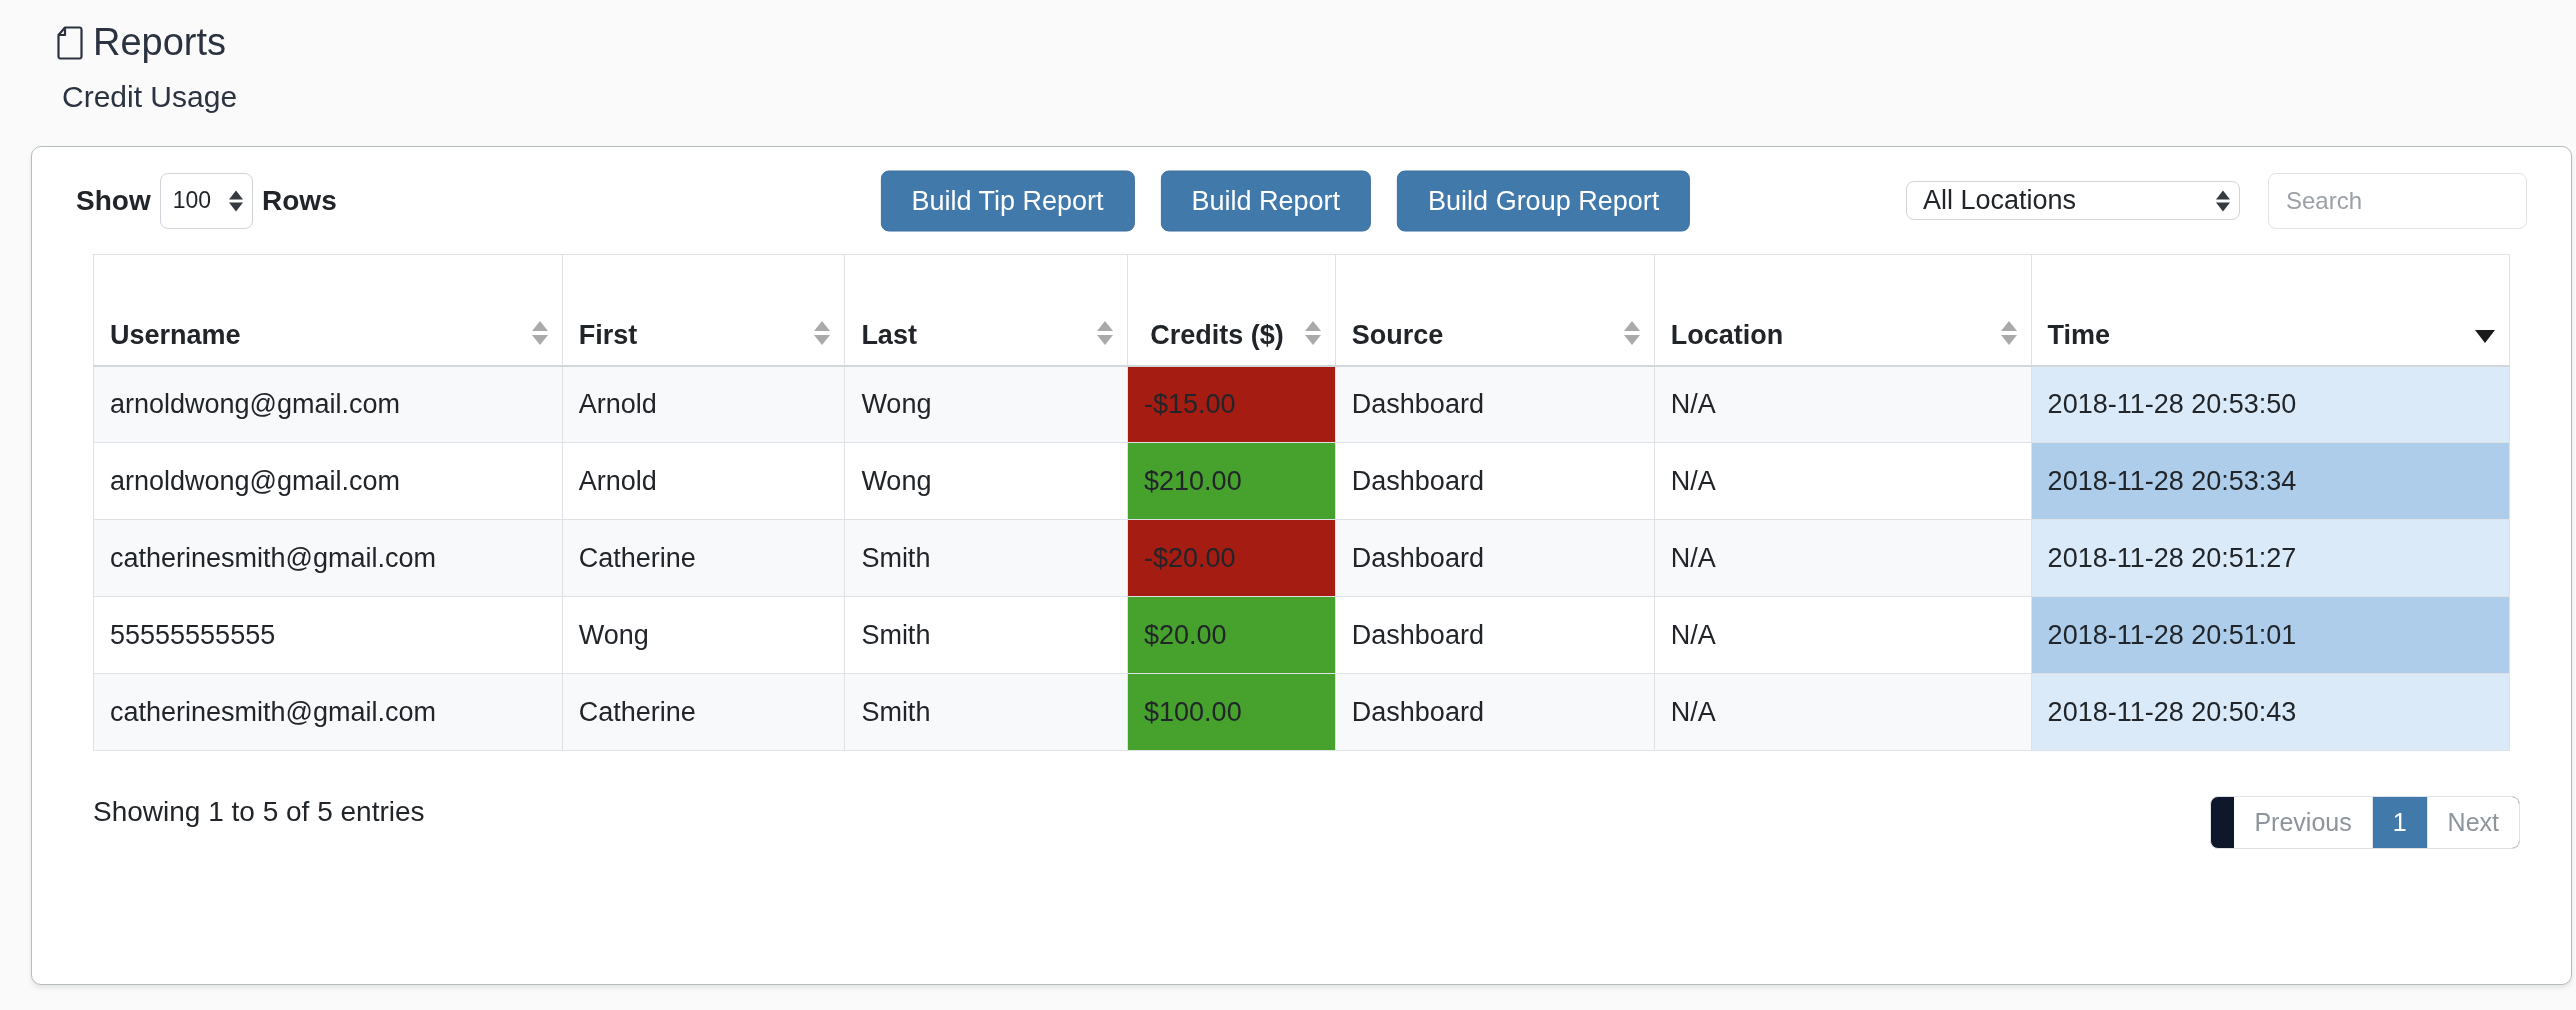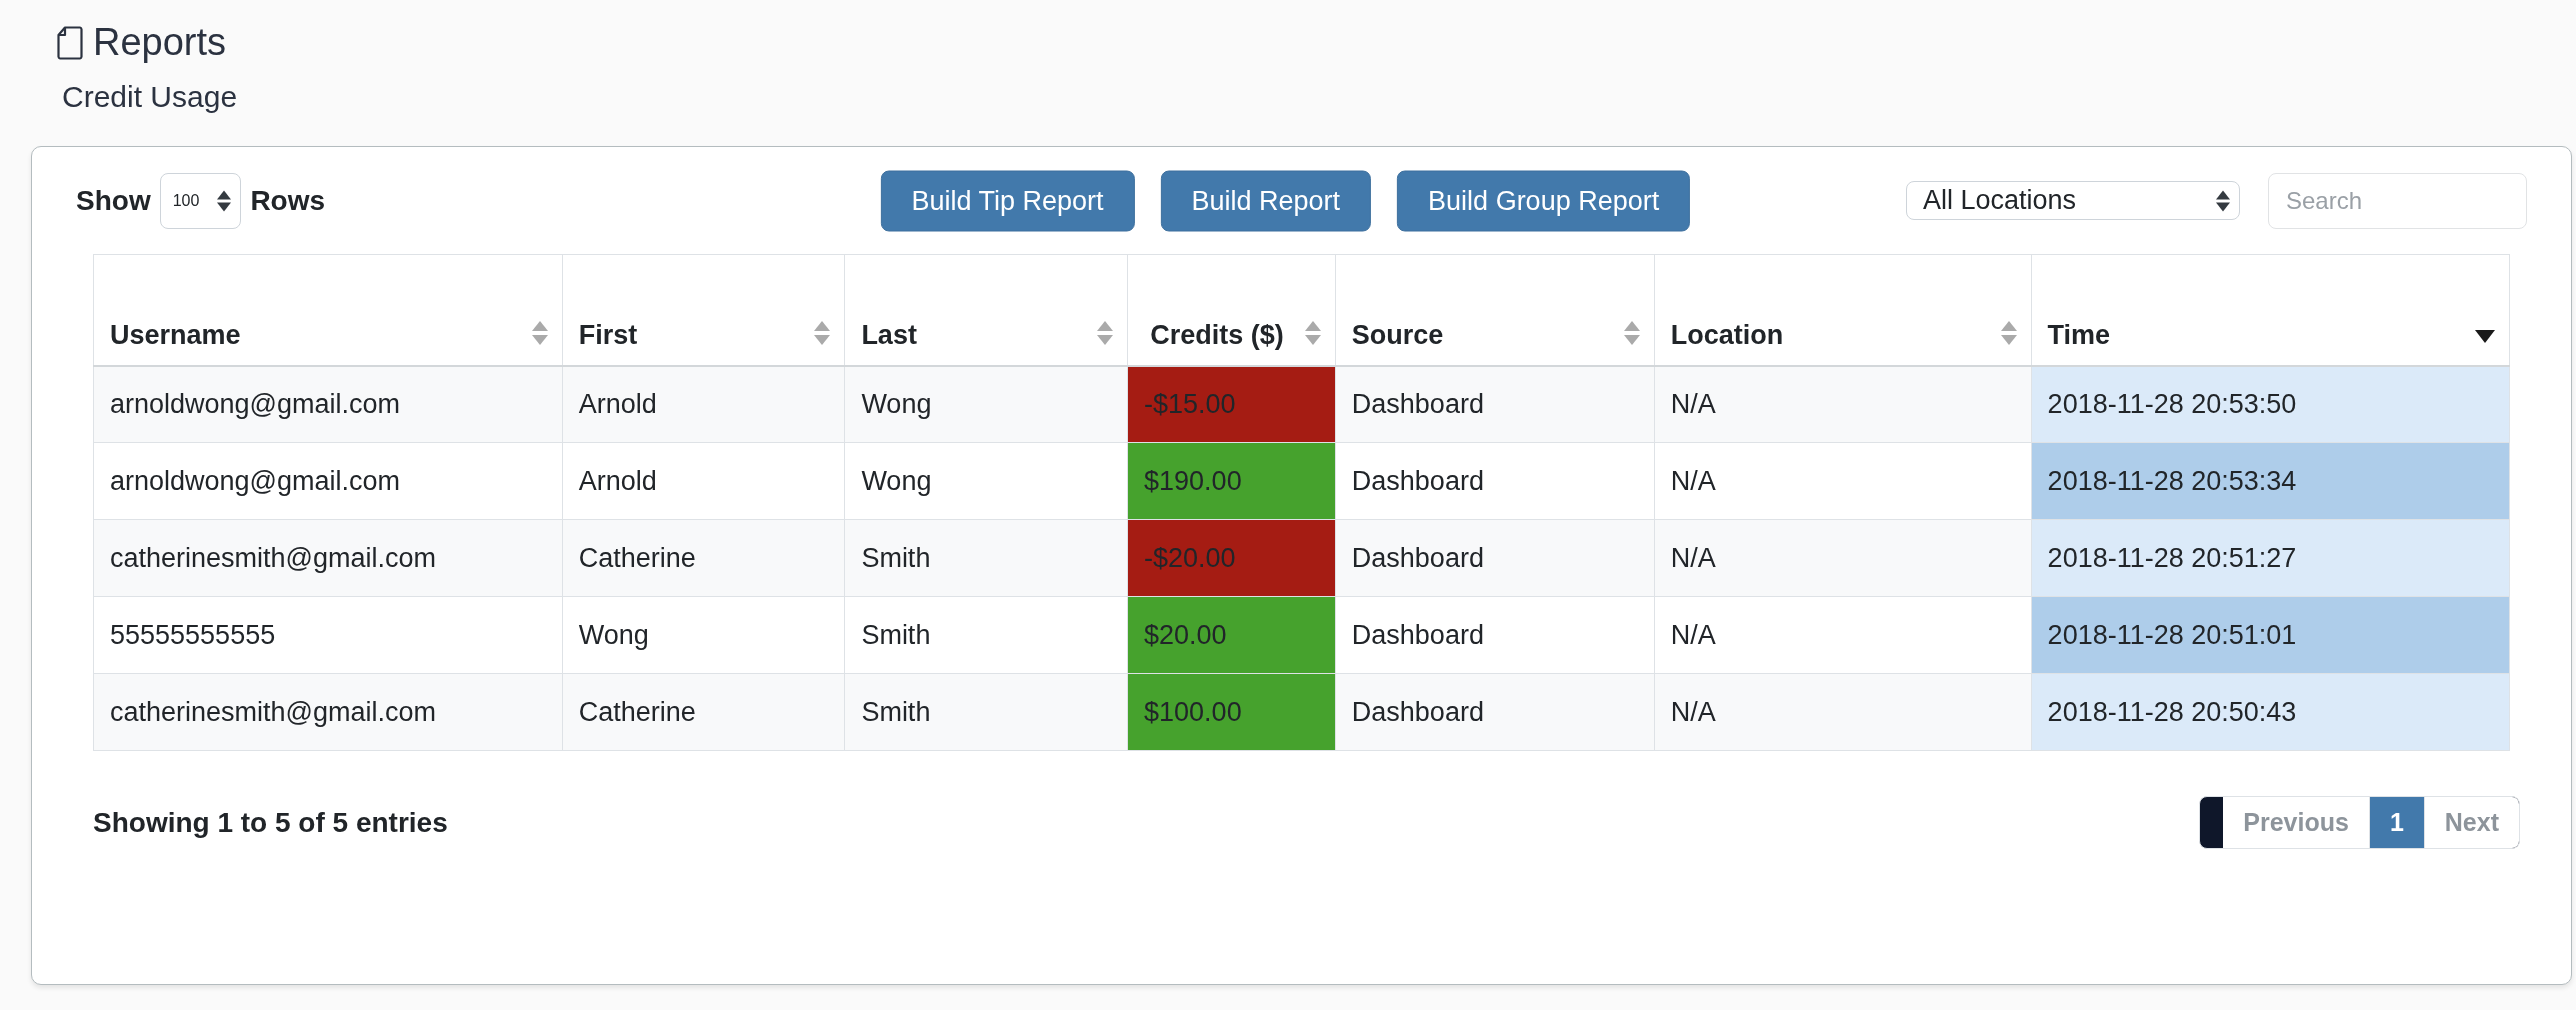--- a/index.html
+++ b/index.html
@@ -50,21 +50,21 @@
     font-size: 28px; font-weight: 700; color: #212529;
     white-space: nowrap;
   }
   .rows-select {
     position: relative;
     display: inline-flex; align-items: center;
     height: 56px; min-width: 72px;
     padding: 0 41px 0 12px;
     border: 1px solid #ced4da; border-radius: 8px;
     background: #fff;
-    font-size: 16px; font-weight: 400; color: #212529;
+    font-size: 23px; font-weight: 400; color: #212529;
     font-family: "Liberation Sans", sans-serif;
     text-align: center;
     justify-content: center;
   }
   .spinner {
     position: absolute; right: 9px; top: 50%;
     transform: translateY(-50%);
     display: flex; flex-direction: column; gap: 3px;
     line-height: 0;
   }
@@ -186,23 +186,22 @@
     border-right-color: #dee2e6;
   }
   td.credits.pos { background: #46a22d !important; }
   td.credits.neg { background: #a51c13 !important; }
 
   td.time { background: #dbeaf9 !important; }
   tbody tr.even td.time { background: #aecdea !important; }
 
   
   .footer {
-    display: flex; align-items: center; justify-content: space-between;
+    display: flex; align-items: flex-start; justify-content: space-between;
     padding: 45px 51px 0 61px;
-    font-weight: bold;
   }
   .entries-info { font-size: 28px; color: #212529; }
   .pagination {
     display: flex;
     border: 1px solid #dee2e6; border-radius: 8px;
     overflow: hidden;
     background: #0f172a;
     padding-left: 23px;
   }
   .page-btn {
@@ -339,21 +338,21 @@
               <td>Wong</td>
               <td class="credits neg">-$15.00</td>
               <td>Dashboard</td>
               <td>N/A</td>
               <td class="time">2018-11-28 20:53:50</td>
             </tr>
             <tr class="even">
               <td>arnoldwong@gmail.com</td>
               <td>Arnold</td>
               <td>Wong</td>
-              <td class="credits pos">$190.00</td>
+              <td class="credits pos">$210.00</td>
               <td>Dashboard</td>
               <td>N/A</td>
               <td class="time">2018-11-28 20:53:34</td>
             </tr>
             <tr class="odd">
               <td>catherinesmith@gmail.com</td>
               <td>Catherine</td>
               <td>Smith</td>
               <td class="credits neg">-$20.00</td>
               <td>Dashboard</td>

